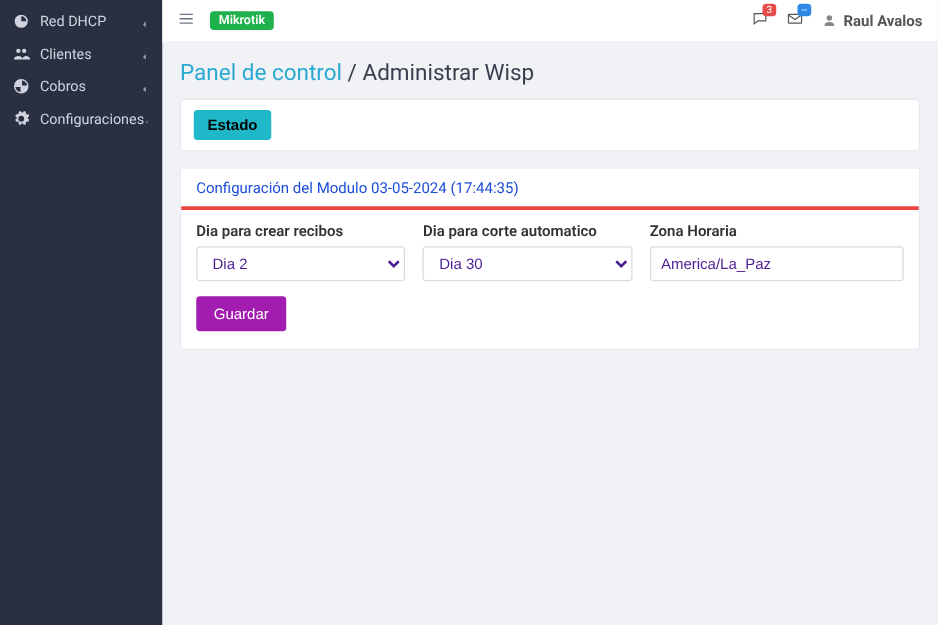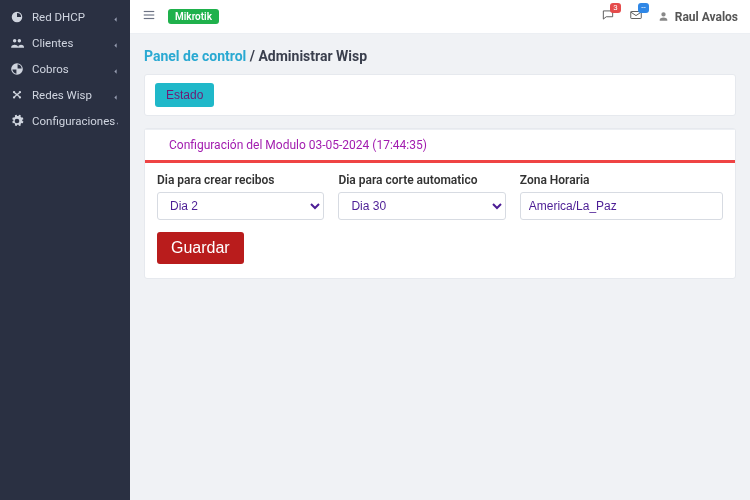--- a/index.html
+++ b/index.html
@@ -63,44 +63,45 @@
   .notif-badge {
     position:absolute; top:-5px; right:-6px;
     font-size:8px; color:#fff; background:#e54b4b;
     padding:0px 3px; border-radius:3px; line-height:10px;
   }
   .notif-badge.blue { background:#2f87e6; }
   .user { display:flex; align-items:center; gap:5px; color:#555; font-size:12px; cursor:pointer;font-weight:bold;}
   .user svg { width:13px; height:13px; fill:#888; }
 
   .content { padding: 10px 14px; overflow:auto; flex:1; }
-  .breadcrumb { font-size:14px; margin: 4px 0 10px 0; font-weight:700; }
+  .breadcrumb { font-size:18px; margin: 4px 0 10px 0; font-weight:400; }
   .breadcrumb .link { color:#2aa9d2; cursor:pointer; }
   .breadcrumb .sep, .breadcrumb .current { color:#3a3f4d; }
 
   .panel {
     background:#fff;
     border:1px solid #e6e9ee;
     border-radius:3px;
     margin-bottom:12px;
   }
   .panel-header { padding:8px 10px; }
   .estado-btn {
     background:#1fb8c9;
-    color:#701a75;
+    color:#000000;
     border:none;
     padding:5px 11px;
     font-size:12px;
     border-radius:3px;
     cursor:pointer;
+    font-weight:bold;
   }
   .panel-sub {
-    padding:8px 24px;
-    font-size:12px;
-    color:#a21caf;
+    padding:8px 12px;
+    font-size:12px;
+    color:#1d4ed8;
     border-top:1px solid #eceff3;
     background:#fff;
   }
   .panel-body { padding:10px 12px 14px 12px; border-top:3px solid #ef4444; }
 
   .form-row { display:flex; gap:14px; flex-wrap:nowrap; margin-bottom:12px;}
   .form-group { display:flex; flex-direction:column; gap:5px; }
   .form-group label { font-size:12px; font-weight:600; color:#333; }
   .form-control {
     border:1px solid #d7dbe2;
@@ -112,25 +113,25 @@
     height:28px;
     width:100%;
   }
   select.form-control { appearance:auto; }
   .fg-recibos { flex:1.4; }
   .fg-corte   { flex:1.4; }
   .fg-hora    { flex:0.6; }
   .fg-zona    { flex:1.7; }
 
   .save-btn {
-    background:#b91c1c;
+    background:#a21caf;
     color:#fff;
     border:none;
     padding:7px 14px;
-    font-size:16px;
+    font-size:12px;
     border-radius:3px;
     cursor:pointer;
   }
 </style>
 </head>
 <body>
 
 <nav class="sidebar">
   <div class="sidebar-item">
     <span class="left">
@@ -153,31 +154,20 @@
     <svg class="chev" viewBox="0 0 24 24">
         <path d="M15 6l-6 6 6 6z"></path>
       </svg>
   </div>
   <div class="sidebar-item">
     <span class="left">
       <svg class="main-icon" viewBox="0 0 24 24">
           <path d="M12 2a10 10 0 100 20 10 10 0 000-20zm1 2.06A8 8 0 0119.94 11H13V4.06zM4.06 13H11v6.94A8 8 0 014.06 13z"></path>
         </svg>
       <span>Cobros</span>
-    </span>
-    <svg class="chev" viewBox="0 0 24 24">
-        <path d="M15 6l-6 6 6 6z"></path>
-      </svg>
-  </div>
-  <div class="sidebar-item">
-    <span class="left">
-      <svg class="main-icon" viewBox="0 0 24 24">
-          <path d="M5 7a2 2 0 113.9.6L12 10l3.1-2.4A2 2 0 1117 9l-3.2 2.5L17 14a2 2 0 11-1.9 1.4L12 13l-3.1 2.4A2 2 0 117 14l3.2-2.5L7 9a2 2 0 01-2-2z"></path>
-        </svg>
-      <span>Redes Wisp</span>
     </span>
     <svg class="chev" viewBox="0 0 24 24">
         <path d="M15 6l-6 6 6 6z"></path>
       </svg>
   </div>
   <div class="sidebar-item">
     <span class="left">
       <svg class="main-icon" viewBox="0 0 24 24">
           <path d="M12 8a4 4 0 100 8 4 4 0 000-8zm9 4l2 1-1 3-2.3-.4a7.9 7.9 0 01-1.6 1.6l.4 2.3-3 1-1-2a8 8 0 01-2.2 0l-1 2-3-1 .4-2.3a7.9 7.9 0 01-1.6-1.6L4.8 16l-1-3 2-1a8 8 0 010-2.2l-2-1 1-3 2.3.4A7.9 7.9 0 018.7 4.6L8.3 2.3l3-1 1 2a8 8 0 012.2 0l1-2 3 1-.4 2.3c.6.5 1.1 1 1.6 1.6l2.3-.4 1 3-2 1a8 8 0 010 2.2z"></path>
         </svg>

